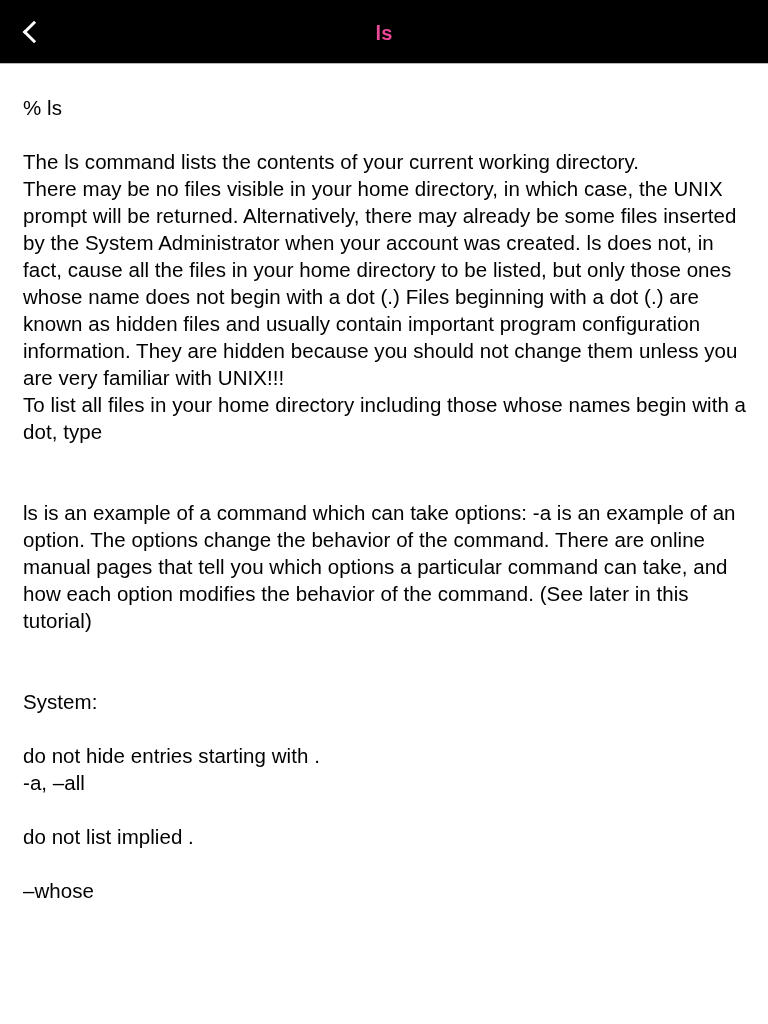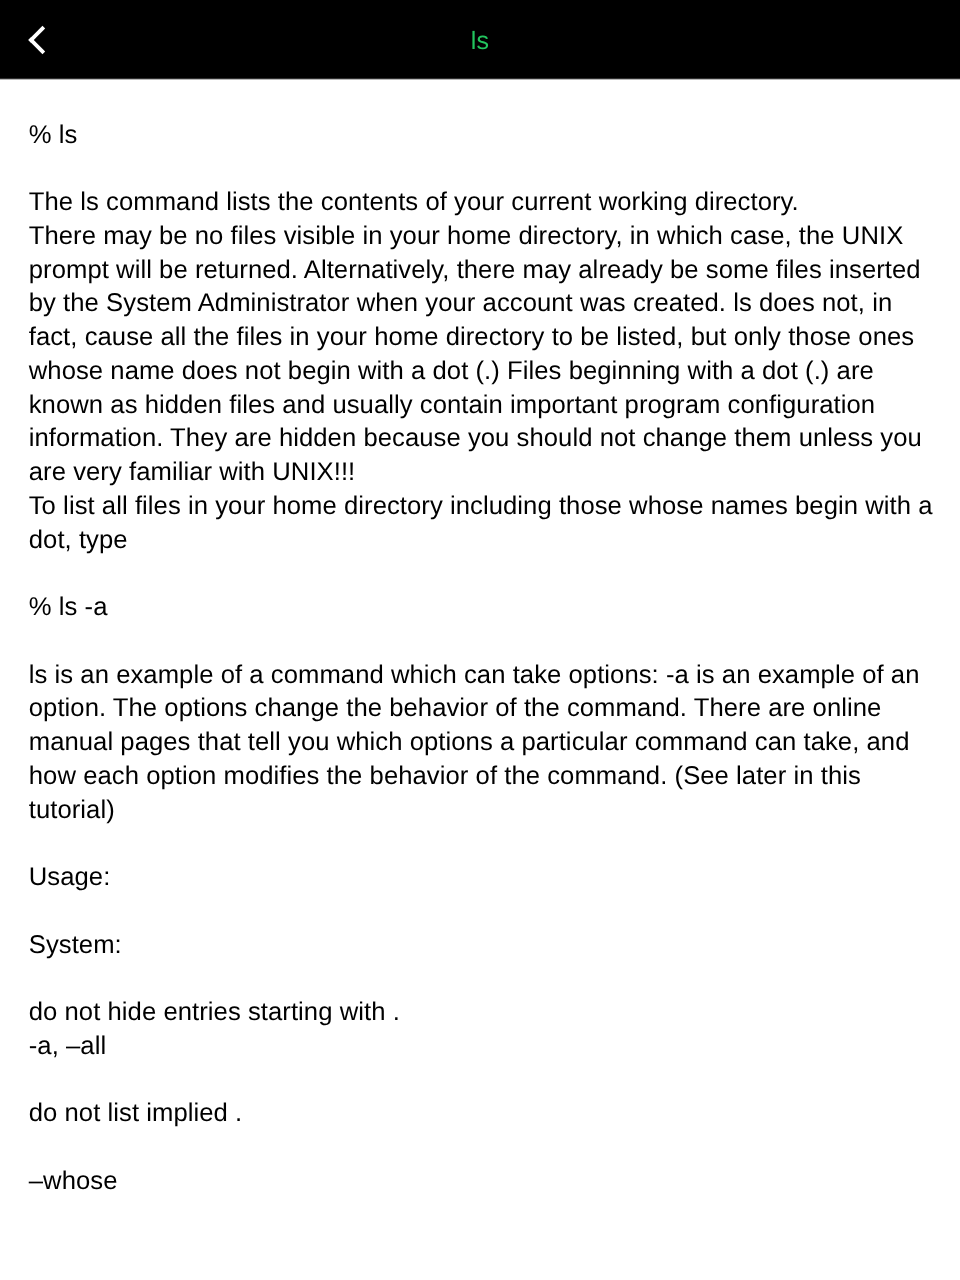--- a/index.html
+++ b/index.html
@@ -84,23 +84,23 @@
     display: block;
     width: 13px;
     height: 13px;
     border-left: 3px solid #ffffff;
     border-bottom: 3px solid #ffffff;
     transform: rotate(45deg);
     margin-left: 4px;
   }
 
   .nav-title {
-    color: #22c55e;
+    color: #ec4899;
     font-size: 20px;
-    font-weight: normal;
+    font-weight: bold;
     letter-spacing: 0.2px;
     text-align: center;
     line-height: 64px;
     margin-top: 2px;
   }
 
   
   .content {
     position: absolute;
     top: 80px;
@@ -146,25 +146,23 @@
   </div>
 
   <div class="content">
     <div class="doc">
         <div class="block">% ls</div>
         <div class="spacer"></div>
         <div class="block">The ls command lists the contents of your current working directory.
 There may be no files visible in your home directory, in which case, the UNIX prompt will be returned. Alternatively, there may already be some files inserted by the System Administrator when your account was created. ls does not, in fact, cause all the files in your home directory to be listed, but only those ones whose name does not begin with a dot (.) Files beginning with a dot (.) are known as hidden files and usually contain important program configuration information. They are hidden because you should not change them unless you are very familiar with UNIX!!!
 To list all files in your home directory including those whose names begin with a dot, type</div>
         <div class="spacer"></div>
-        <div class="block">% ls -a</div>
         <div class="spacer"></div>
         <div class="block">ls is an example of a command which can take options: -a is an example of an option. The options change the behavior of the command. There are online manual pages that tell you which options a particular command can take, and how each option modifies the behavior of the command. (See later in this tutorial)</div>
         <div class="spacer"></div>
-        <div class="block">Usage:</div>
         <div class="spacer"></div>
         <div class="block">System:</div>
         <div class="spacer"></div>
         <div class="block">do not hide entries starting with .</div>
         <div class="block">-a, –all</div>
         <div class="spacer"></div>
         <div class="block">do not list implied .</div>
         <div class="spacer"></div>
         <div class="block">–whose</div>
       </div>

